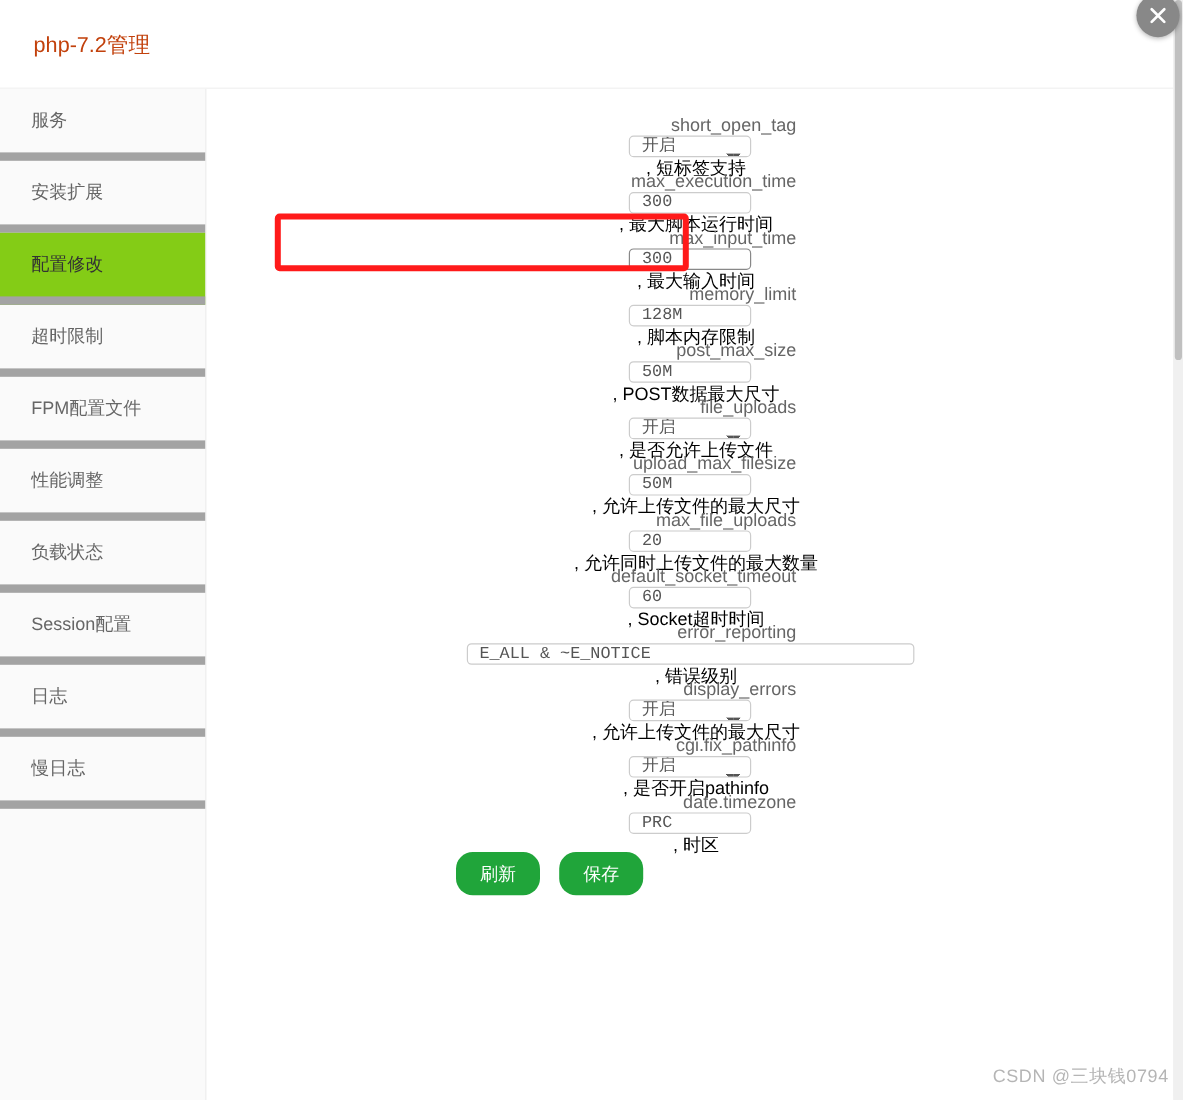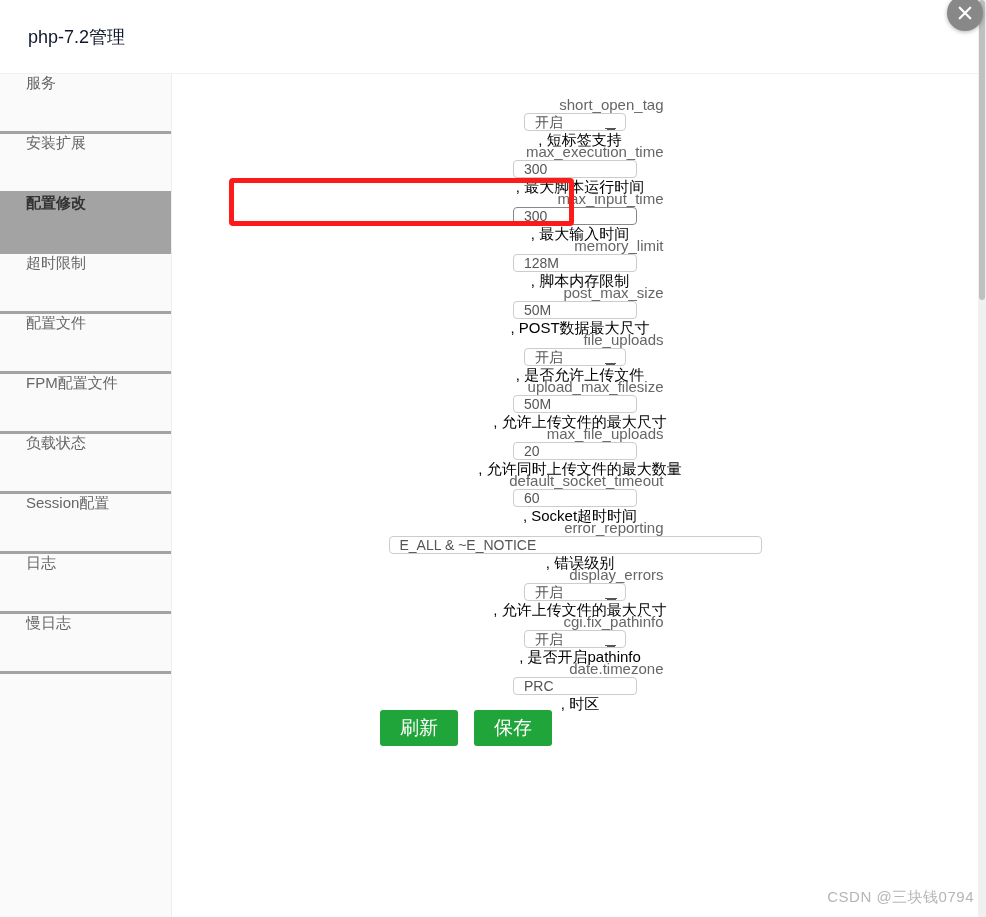--- a/index.html
+++ b/index.html
@@ -35,46 +35,46 @@
       cursor: pointer;
       z-index: 10;
       box-shadow: 0 1px 4px rgba(0,0,0,0.3);
     }
     .close-btn svg { width: 18px; height: 18px; }
     .dialog-header {
       height: 74px;
       display: flex;
       align-items: center;
       padding-left: 28px;
-      color: #0f172a;
+      color: #c2410c;
       font-size: 18px;
       border-bottom: 1px solid #f0f0f0;
     }
     .body {
       display: flex;
       height: calc(100% - 74px);
     }
     .sidebar {
       width: 172px;
       background: #fafafa;
       border-right: 1px solid #eee;
     }
     .sidebar-item {
       height: 60px;
       display: flex;
+      align-items: center;
       padding-left: 26px;
       color: #666;
       font-size: 15px;
       cursor: pointer;
-      border-bottom: 3px solid #a3a3a3;
+      border-bottom: 7px solid #a3a3a3;
     }
     .sidebar-item.active {
-      background: #a3a3a3;
+      background: #84cc16;
       color: #333;
-      font-weight: bold;
     }
     .main {
       flex: 1;
       padding: 22px 30px;
       position: relative;
     }
     .row {
       display: flex;
       align-items: center;
       margin-bottom: 11px;
@@ -89,24 +89,24 @@
       color: #666;
       font-size: 15px;
     }
     .txt-input, .sel {
       height: 34px;
       border: 1px solid #ccc;
       border-radius: 4px;
       padding: 0 10px;
       font-size: 14px;
       color: #555;
-      font-family: Liberation Sans, sans-serif;
+      font-family: Liberation Mono, monospace;
       background: #fff;
     }
-    .txt-input { width: 124px; }
+    .txt-input { width: 102px; }
     .txt-input.wide { width: 373px; }
     .sel { width: 102px; padding-right: 26px; appearance: none; -webkit-appearance:none; background-image: linear-gradient(45deg, transparent 50%, #555 50%), linear-gradient(135deg, #555 50%, transparent 50%); background-position: right 14px top 14px, right 8px top 14px; background-size: 6px 6px, 6px 6px; background-repeat: no-repeat; }
     .desc { margin-left: 10px; color: #000000; font-size: 15px; }
     .highlight-box {
       position: absolute;
       border: 5px solid #ff1a1a;
       border-radius: 4px;
       pointer-events: none;
       left: 57px;
       top: 104px;
@@ -119,22 +119,22 @@
       margin-left: 178px;
       margin-top: 14px;
       gap: 16px;
     }
     .btn {
       background: #20a53a;
       color: #fff;
       border: none;
       height: 36px;
       padding: 0 20px;
-      border-radius: 3px;
-      font-size: 19px;
+      border-radius: 14px;
+      font-size: 15px;
       font-family: Liberation Serif, serif;
       cursor: pointer;
     }
     .watermark {
       position: absolute;
       right: 12px;
       bottom: 10px;
       color: rgba(120,120,120,0.55);
       font-size: 15px;
       pointer-events: none;
@@ -175,24 +175,24 @@
       <div class="sidebar-item">
           <span>安装扩展</span>
         </div>
       <div class="sidebar-item active">
           <span>配置修改</span>
         </div>
       <div class="sidebar-item">
           <span>超时限制</span>
         </div>
       <div class="sidebar-item">
-          <span>配置文件</span>
-        </div>
-      <div class="sidebar-item">
           <span>FPM配置文件</span>
+        </div>
+      <div class="sidebar-item">
+          <span>性能调整</span>
         </div>
       <div class="sidebar-item">
           <span>负载状态</span>
         </div>
       <div class="sidebar-item">
           <span>Session配置</span>
         </div>
       <div class="sidebar-item">
           <span>日志</span>
         </div>

